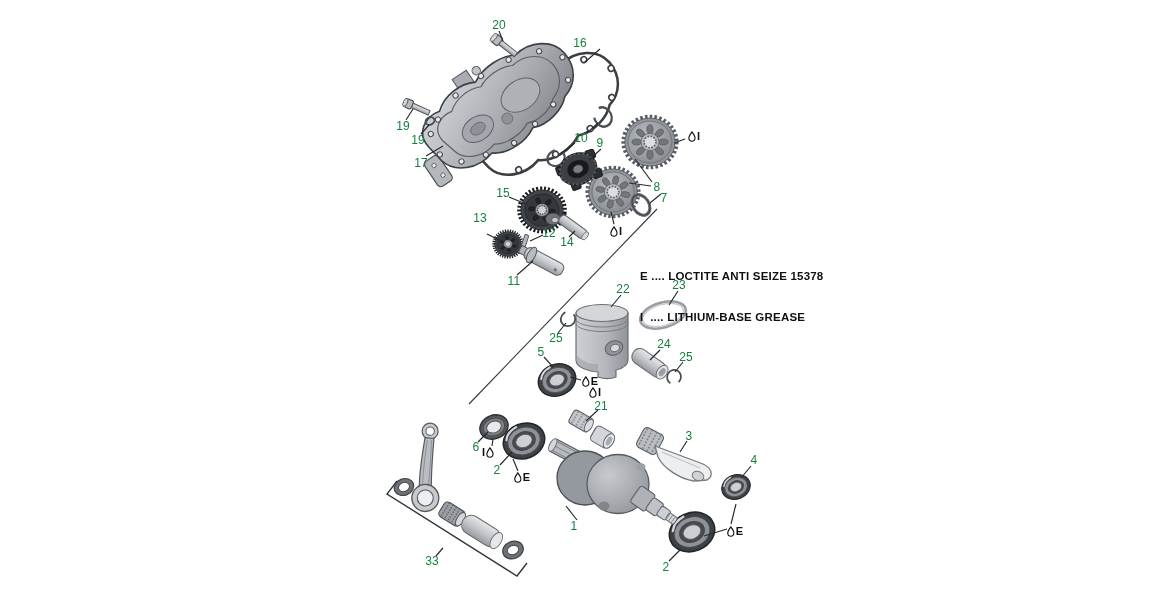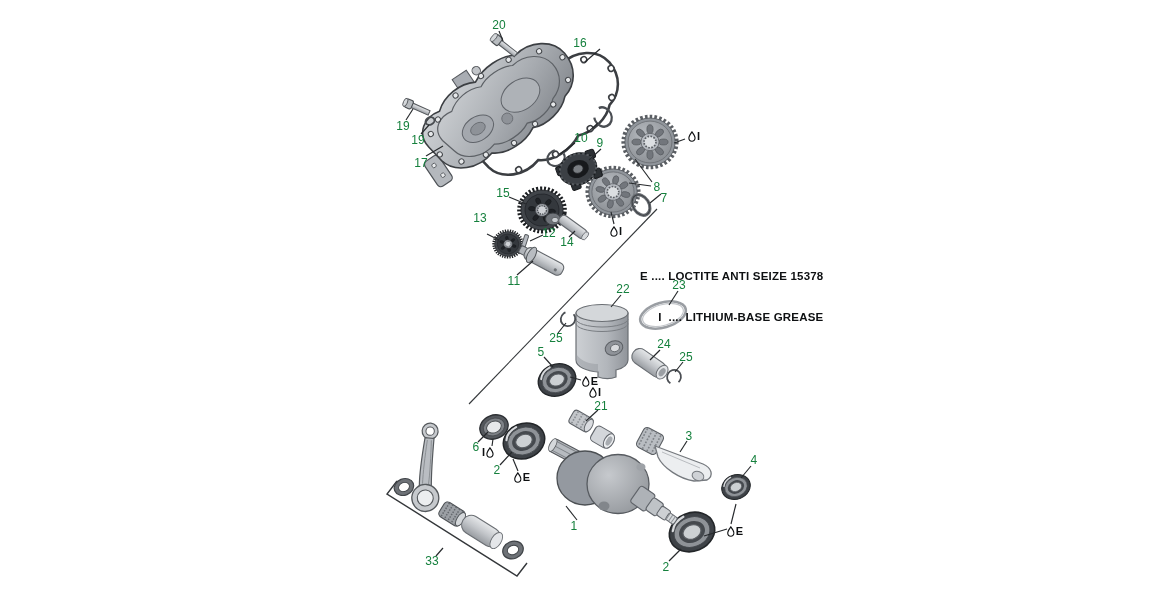--- a/index.html
+++ b/index.html
@@ -5,21 +5,21 @@
   html,body{margin:0;padding:0;background:#fff;}
   .stage{position:relative;width:1160px;height:600px;background:#ffffff;overflow:hidden;
          font-family:"Liberation Sans",sans-serif;}
   .art{position:absolute;left:0;top:0;}
   .callout{position:absolute;transform:translate(-50%,-50%);font-weight:normal;
            font-size:12px;color:#15803d;letter-spacing:.2px;white-space:nowrap;}
   .lube{position:absolute;transform:translate(-50%,-50%);display:flex;align-items:center;
         gap:1px;font-weight:bold;font-size:11px;color:#0e1012;white-space:nowrap;}
   .lube svg{display:block;}
   .notes{position:absolute;left:640px;top:243px;font-weight:bold;font-size:11.5px;
-         color:#0e1012;line-height:13.5px;letter-spacing:.2px;white-space:pre;text-align:right;}
+         color:#0e1012;line-height:13.5px;letter-spacing:.2px;white-space:pre;}
 </style>
 </head>
 <body>
 
 <div class="stage">
 
 <svg class="art" width="1160" height="600" viewBox="0 0 1160 600">
   <defs>
     <linearGradient id="covGrad" x1="0" y1="0" x2="1" y2="1">
       <stop offset="0" stop-color="#d6d9dc"></stop>

